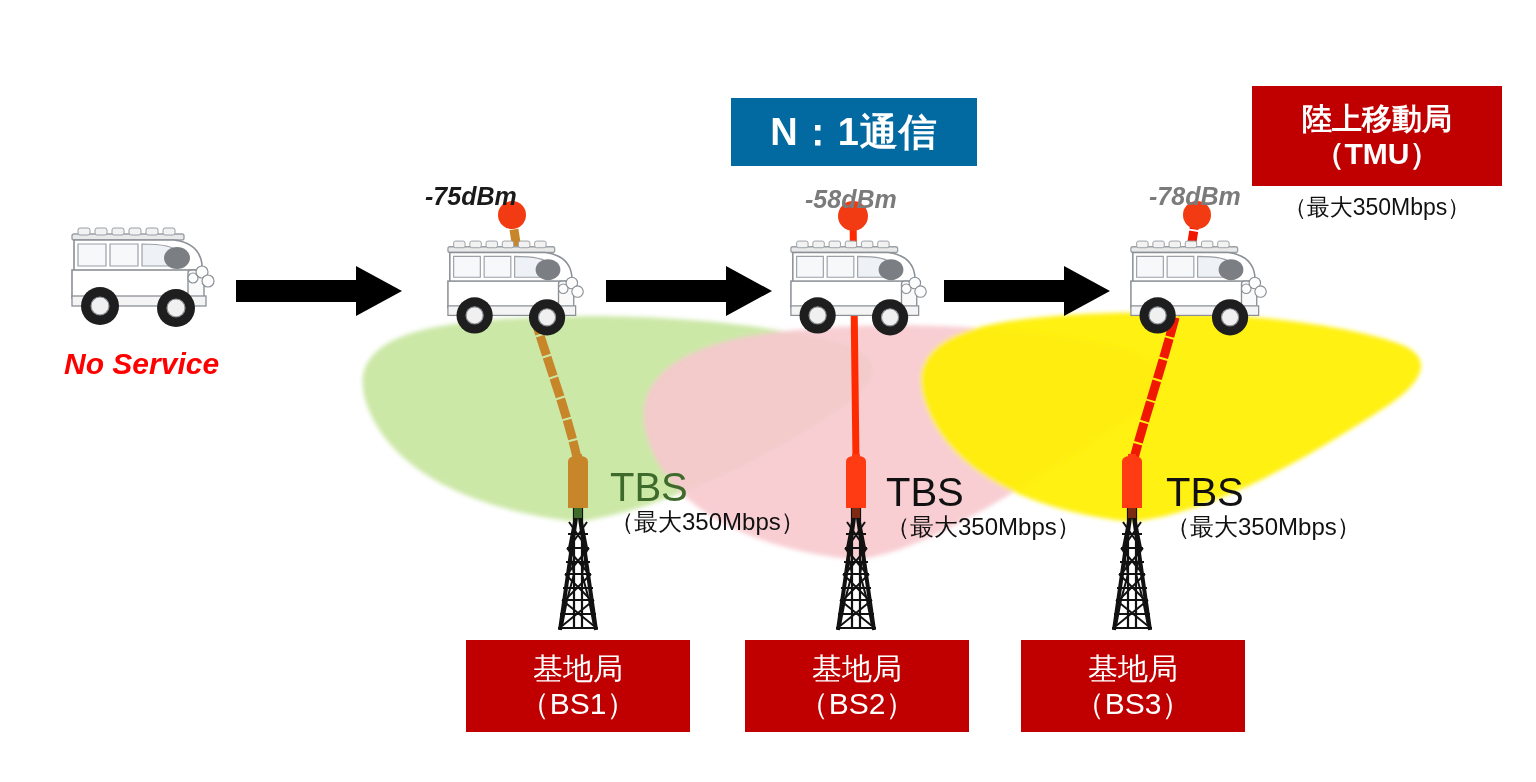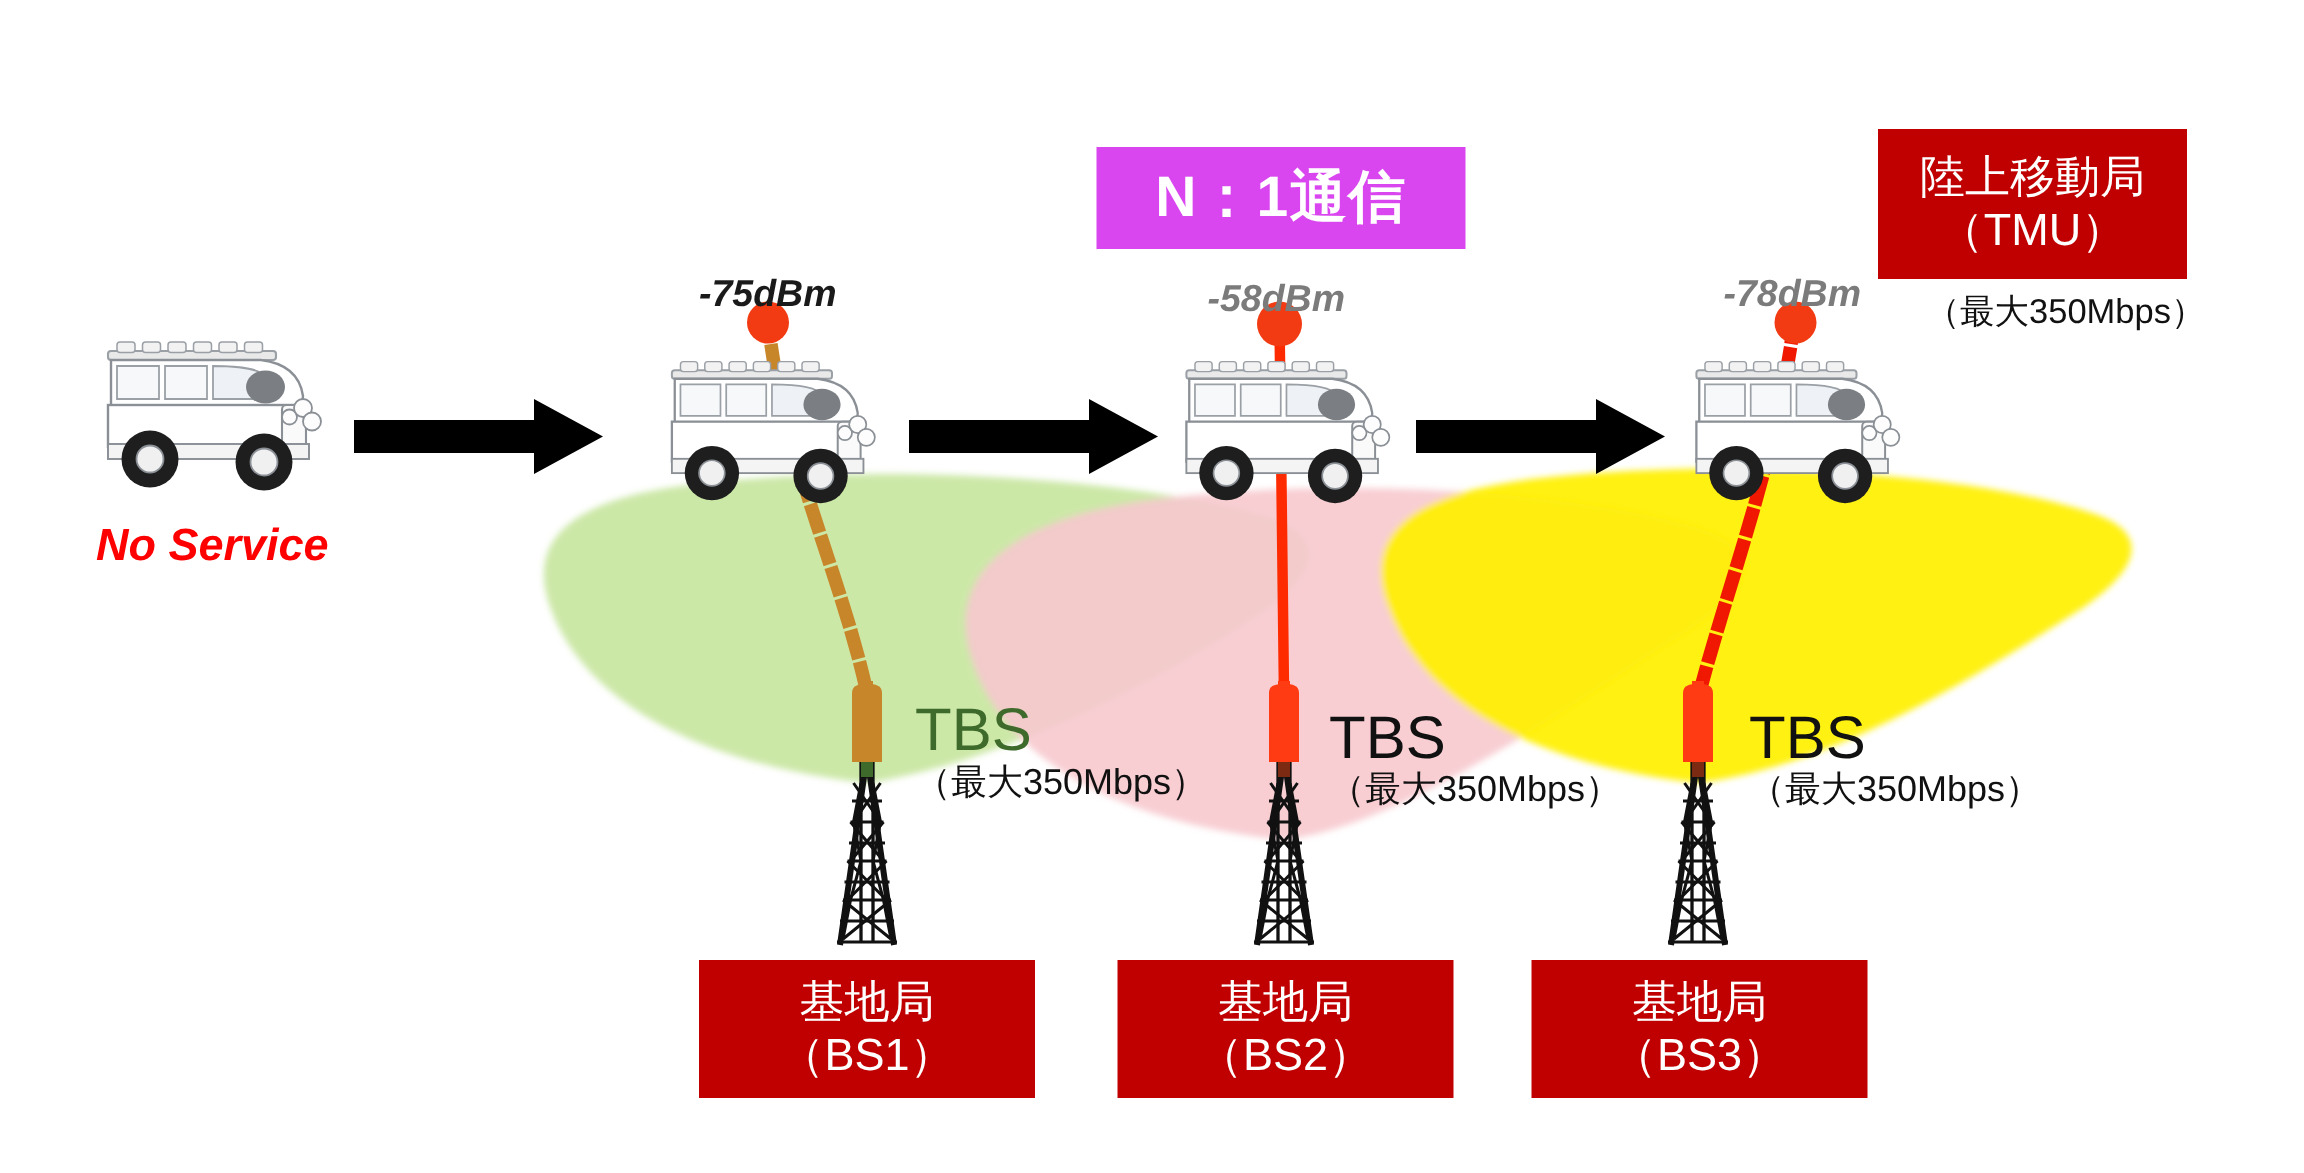--- a/index.html
+++ b/index.html
@@ -12,21 +12,21 @@
   }
   #stage{position:absolute;left:0;top:0;width:1536px;height:782px;}
   .abs{position:absolute;}
 
   
   .box{
     display:flex;flex-direction:column;align-items:center;justify-content:center;
     text-align:center;line-height:1.18;
   }
   .box-navy{
-    background:#d946ef;color:#ffffff;
+    background:#0369a1;color:#ffffff;
     font-size:38px;font-weight:bold;letter-spacing:1px;
   }
   .box-red{
     background:#C00000;color:#ffffff;font-size:30px;
   }
   .caption-black{
     color:#111;font-size:23px;text-align:center;white-space:nowrap;
   }
   .no-service{color:#FF0000;font-size:30px;font-style:italic;font-weight:bold;white-space:nowrap;margin-left:16px;}
   .dbm{font-size:25px;font-style:italic;font-weight:bold;white-space:nowrap;}
@@ -270,29 +270,29 @@
     <path d="M0,18 L120,18 L120,4 L166,29 L120,54 L120,40 L0,40 Z" fill="#000000"></path>
   </svg>
   <svg class="abs" style="left:944px;top:262px;width:168px;height:58px;" viewBox="0 0 168 58">
     <path d="M0,18 L120,18 L120,4 L166,29 L120,54 L120,40 L0,40 Z" fill="#000000"></path>
   </svg>
 
   <div class="abs box box-navy" style="left:731px;top:98px;width:246px;height:68px;">
     <span>N：1通信</span>
   </div>
 
-  <div class="abs box box-red" style="left:1252px;top:86px;width:206px;height:100px;">
+  <div class="abs box box-red" style="left:1252px;top:86px;width:250px;height:100px;font-weight:bold;">
     <span>陸上移動局</span>
     <span>（TMU）</span>
   </div>
   <div class="abs caption-black" style="left:1252px;top:192px;width:250px;">（最大350Mbps）</div>
 
   <div class="abs no-service" style="left:48px;top:347px;">No Service</div>
 
-  <div class="abs dbm dark" style="left:466px;top:182px;">-75dBm</div>
+  <div class="abs dbm dark" style="left:425px;top:182px;">-75dBm</div>
   <div class="abs dbm grey" style="left:784px;top:185px;">-58dBm</div>
   <div class="abs dbm grey" style="left:1128px;top:182px;">-78dBm</div>
 
   <div class="abs tbs-label tbs-green" style="left:610px;top:465px;">
     <div class="tbs-main">TBS</div>
     <div class="tbs-sub">（最大350Mbps）</div>
   </div>
   <div class="abs tbs-label tbs-black" style="left:886px;top:470px;">
     <div class="tbs-main">TBS</div>
     <div class="tbs-sub">（最大350Mbps）</div>

